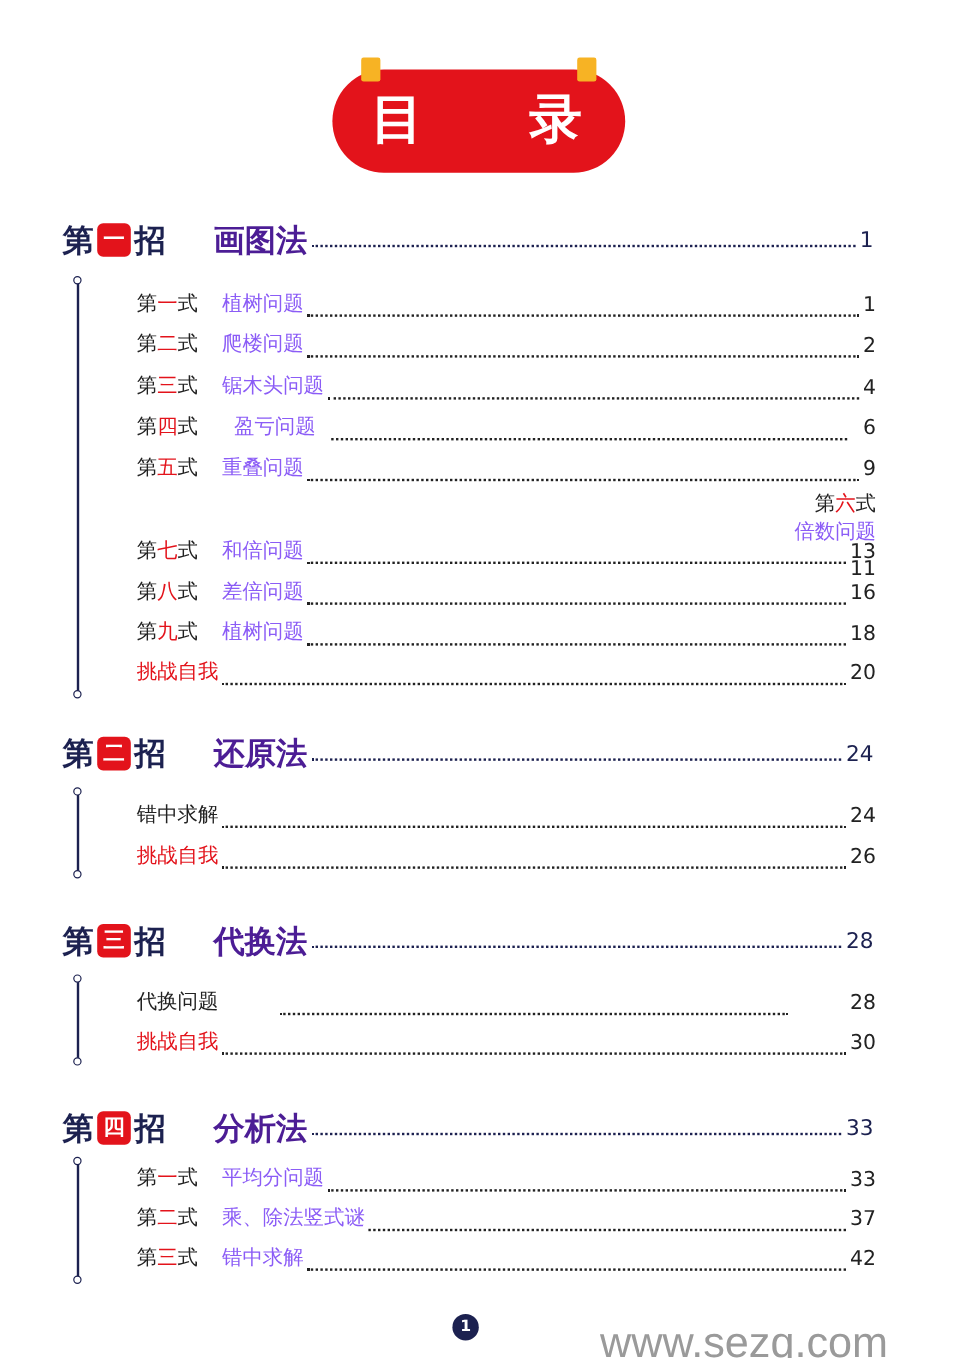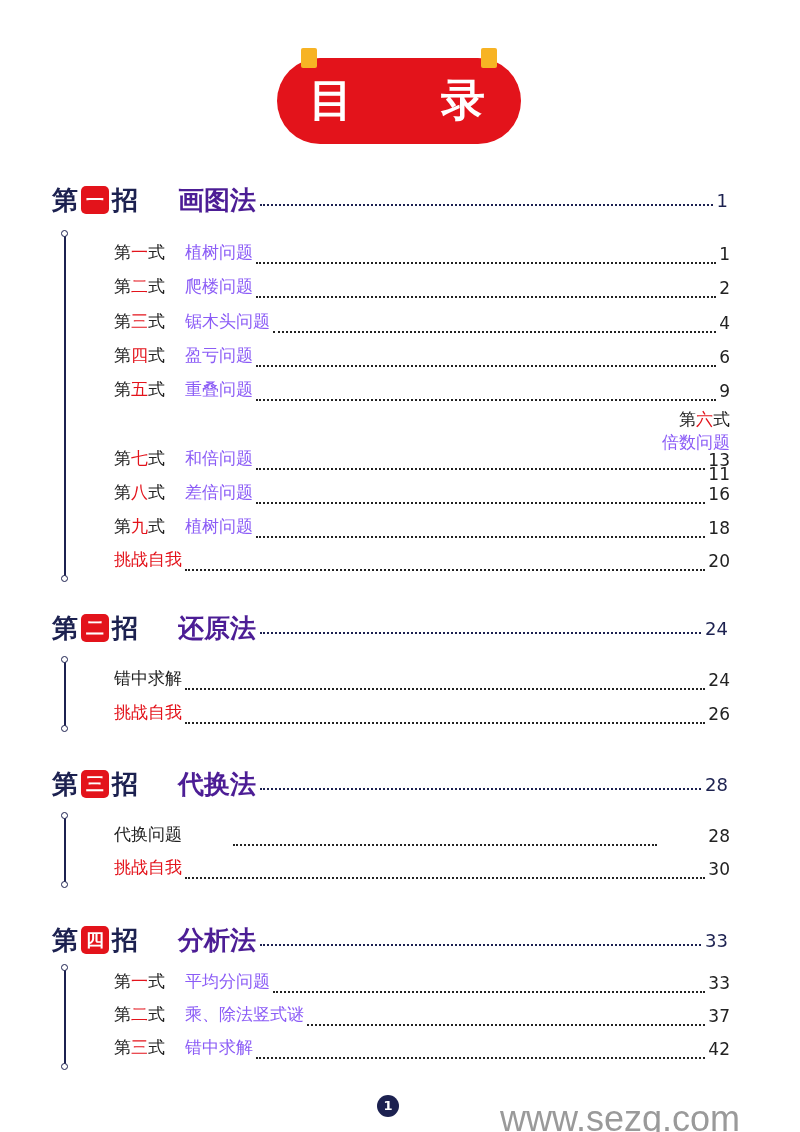--- a/index.html
+++ b/index.html
@@ -91,21 +91,21 @@
   <span class="item-title">爬楼问题</span>
   <span class="item-leader"></span>
   <span class="item-page">2</span>
 </div>
 <div class="item-row" style="top:305px;">
   <span class="item-label"><span>第</span><span class="red">三</span><span>式</span></span>
   <span class="item-title">锯木头问题</span>
   <span class="item-leader"></span>
   <span class="item-page">4</span>
 </div>
-<div class="item-row" style="top:339px;">
+<div class="item-row" style="top:339px;gap:10px;">
   <span class="item-label"><span>第</span><span class="red">四</span><span>式</span></span>
   <span class="item-title">盈亏问题</span>
   <span class="item-leader"></span>
   <span class="item-page">6</span>
 </div>
 <div class="item-row" style="top:373px;">
   <span class="item-label"><span>第</span><span class="red">五</span><span>式</span></span>
   <span class="item-title">重叠问题</span>
   <span class="item-leader"></span>
   <span class="item-page">9</span>

